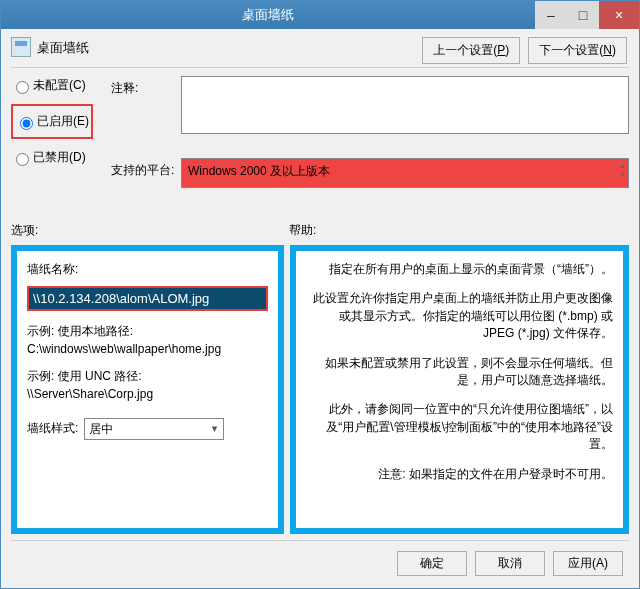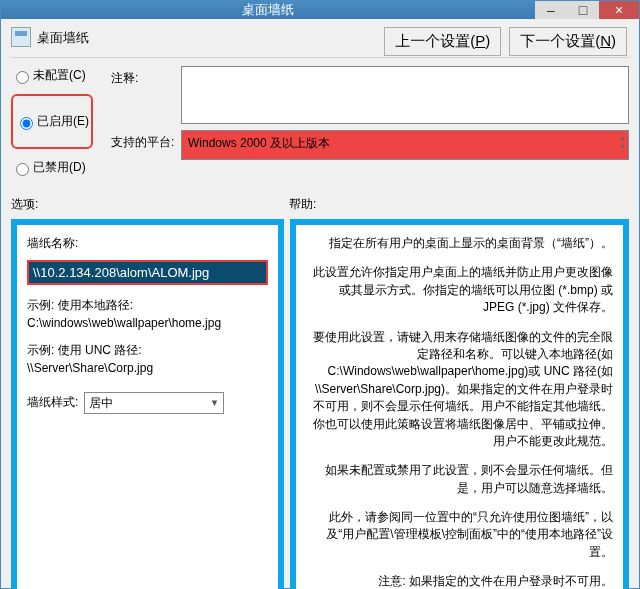--- a/index.html
+++ b/index.html
@@ -78,21 +78,21 @@
     position: absolute;
     right: 12px;
     top: 8px;
     display: flex;
     gap: 8px;
   }
   .btn {
     background: #f0f0f0;
     border: 1px solid #adadad;
     padding: 3px 14px;
-    font-size: 15px;
+    font-size: 12px;
     cursor: default;
     min-width: 70px;
     text-align: center;
   }
   .top-buttons .btn { padding: 4px 10px; min-width: 86px; }
   hr.sep {
     border: none;
     border-top: 1px solid #d0d0d0;
     margin: 4px 0 8px 0;
   }
@@ -105,30 +105,30 @@
     padding-top: 1px;
   }
   .radio-col label {
     display: block;
     margin-bottom: 10px;
     font-size: 12px;
   }
   .radio-col input { margin-right: 4px; vertical-align: middle; }
   .enabled-highlight {
     border: 2px solid #e63c3c;
-    border-radius: 6px;
-    padding: 17px 2px;
+    border-radius: 0;
+    padding: 7px 2px;
     display: inline-block;
   }
   .cfg-right {
     flex: 1;
   }
   .cfg-lbl {
     display: flex;
-    margin-bottom: 6px;
+    margin-bottom: 24px;
   }
   .cfg-lbl-label { width: 70px; padding-top: 4px; }
   .comment-box {
     flex: 1;
     height: 58px;
     border: 1px solid #828790;
     background: #fff;
     resize: none;
     font-family: inherit;
   }
@@ -285,21 +285,20 @@
           <span>墙纸样式:</span>
           <div class="style-select">
             <span>居中</span>
           </div>
         </div>
       </div>
 
       <div class="pane pane-right">
         <p class="help-p">指定在所有用户的桌面上显示的桌面背景（“墙纸”）。</p>
         <p class="help-p">此设置允许你指定用户桌面上的墙纸并防止用户更改图像或其显示方式。你指定的墙纸可以用位图 (*.bmp) 或 JPEG (*.jpg) 文件保存。</p>
-        <p class="help-p">要使用此设置，请键入用来存储墙纸图像的文件的完全限定路径和名称。可以键入本地路径(如 C:\Windows\web\wallpaper\home.jpg)或 UNC 路径(如 \\Server\Share\Corp.jpg)。如果指定的文件在用户登录时不可用，则不会显示任何墙纸。用户不能指定其他墙纸。你也可以使用此策略设置将墙纸图像居中、平铺或拉伸。用户不能更改此规范。</p>
         <p class="help-p">如果未配置或禁用了此设置，则不会显示任何墙纸。但是，用户可以随意选择墙纸。</p>
         <p class="help-p">此外，请参阅同一位置中的“只允许使用位图墙纸”，以及“用户配置\管理模板\控制面板”中的“使用本地路径”设置。</p>
         <p class="help-p">注意: 如果指定的文件在用户登录时不可用。</p>
       </div>
     </div>
 
     <div class="footer">
       <div class="btn">确定</div>
       <div class="btn">取消</div>
       <div class="btn">应用(A)</div>

